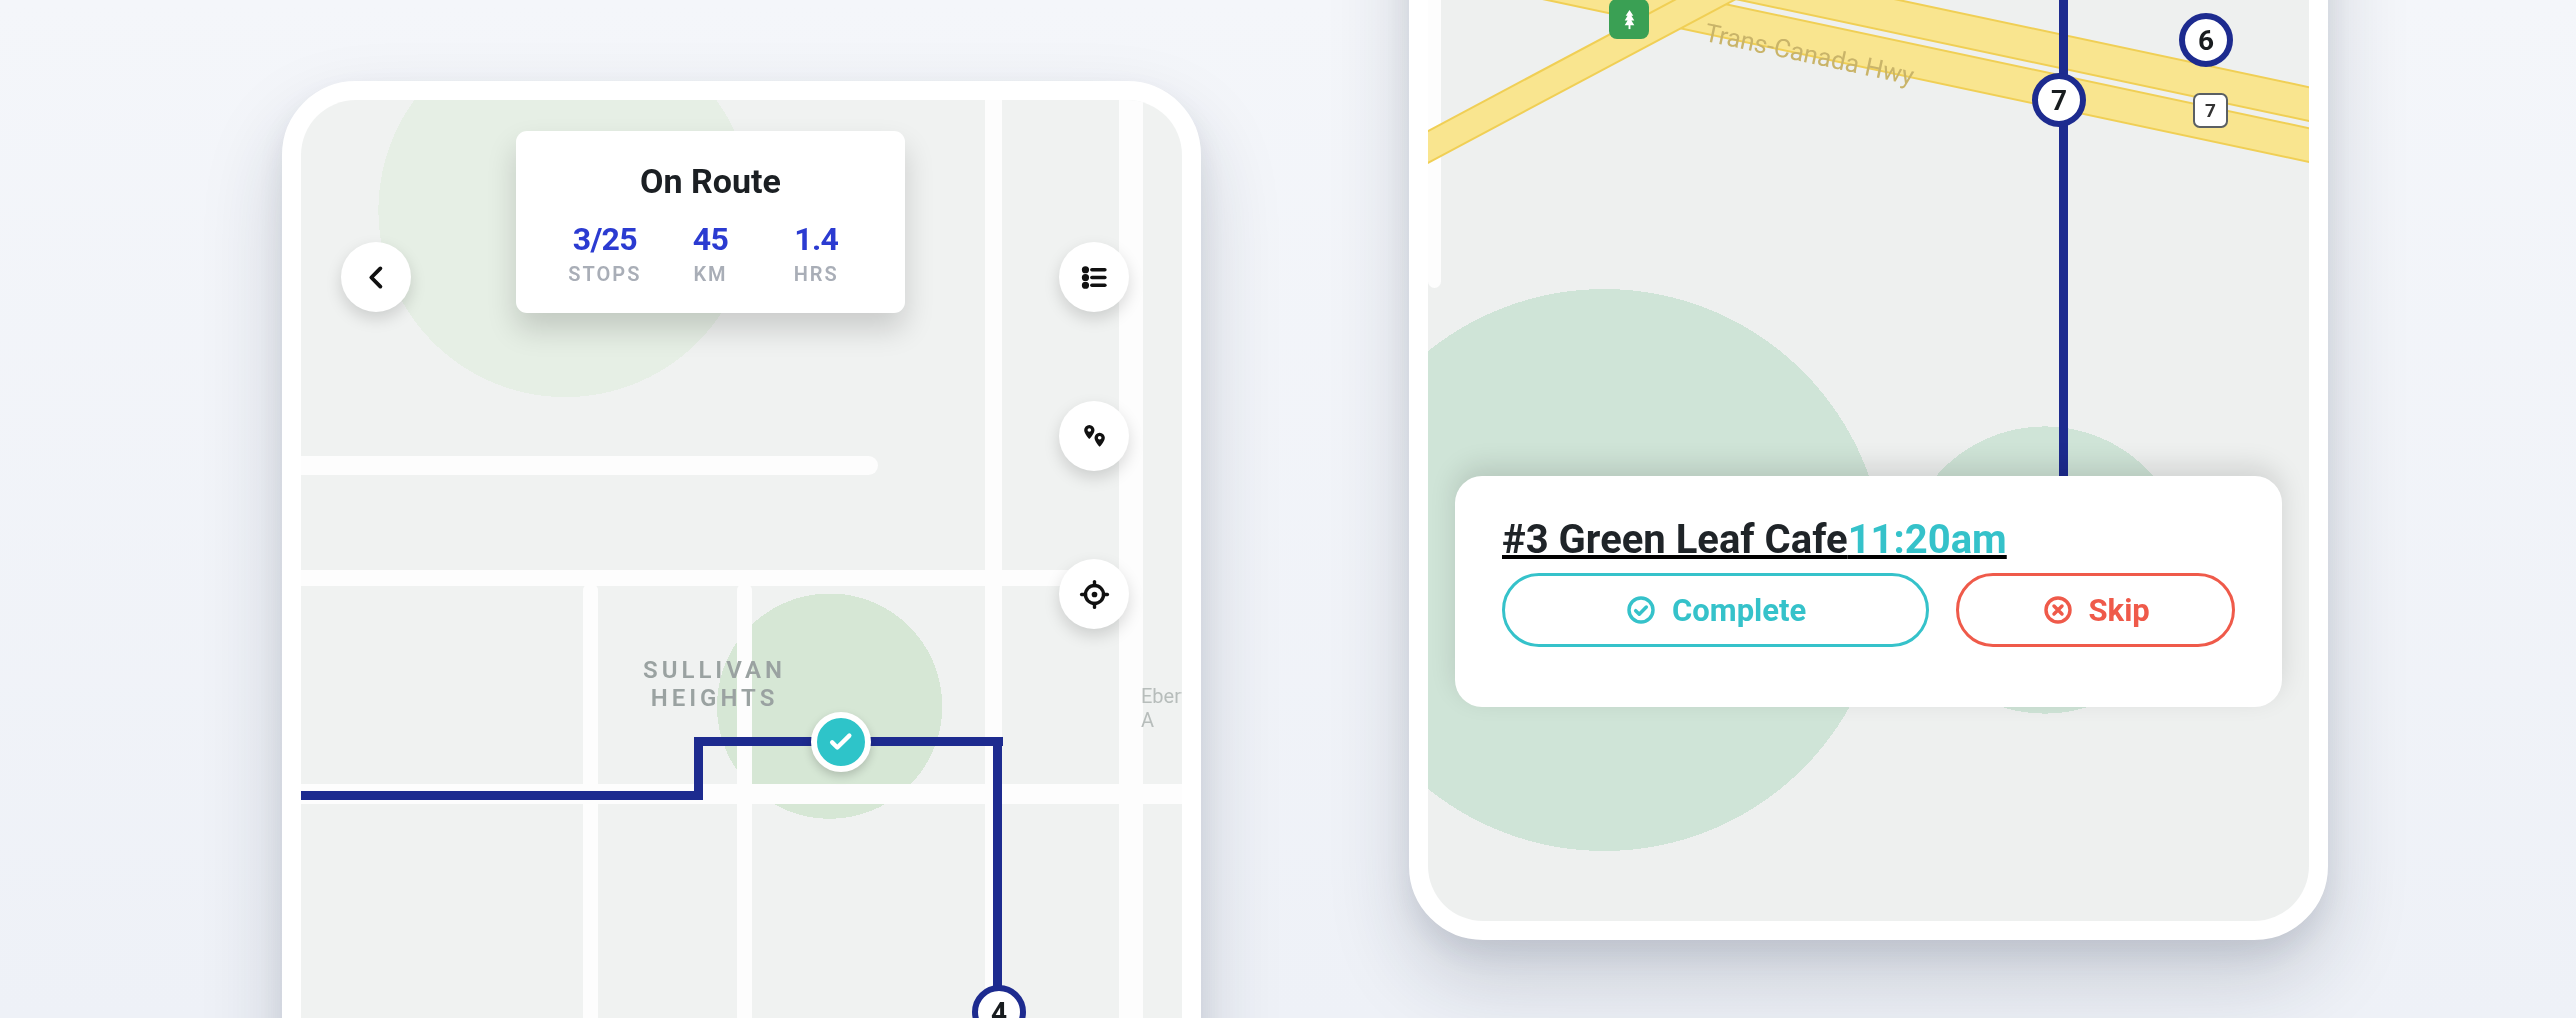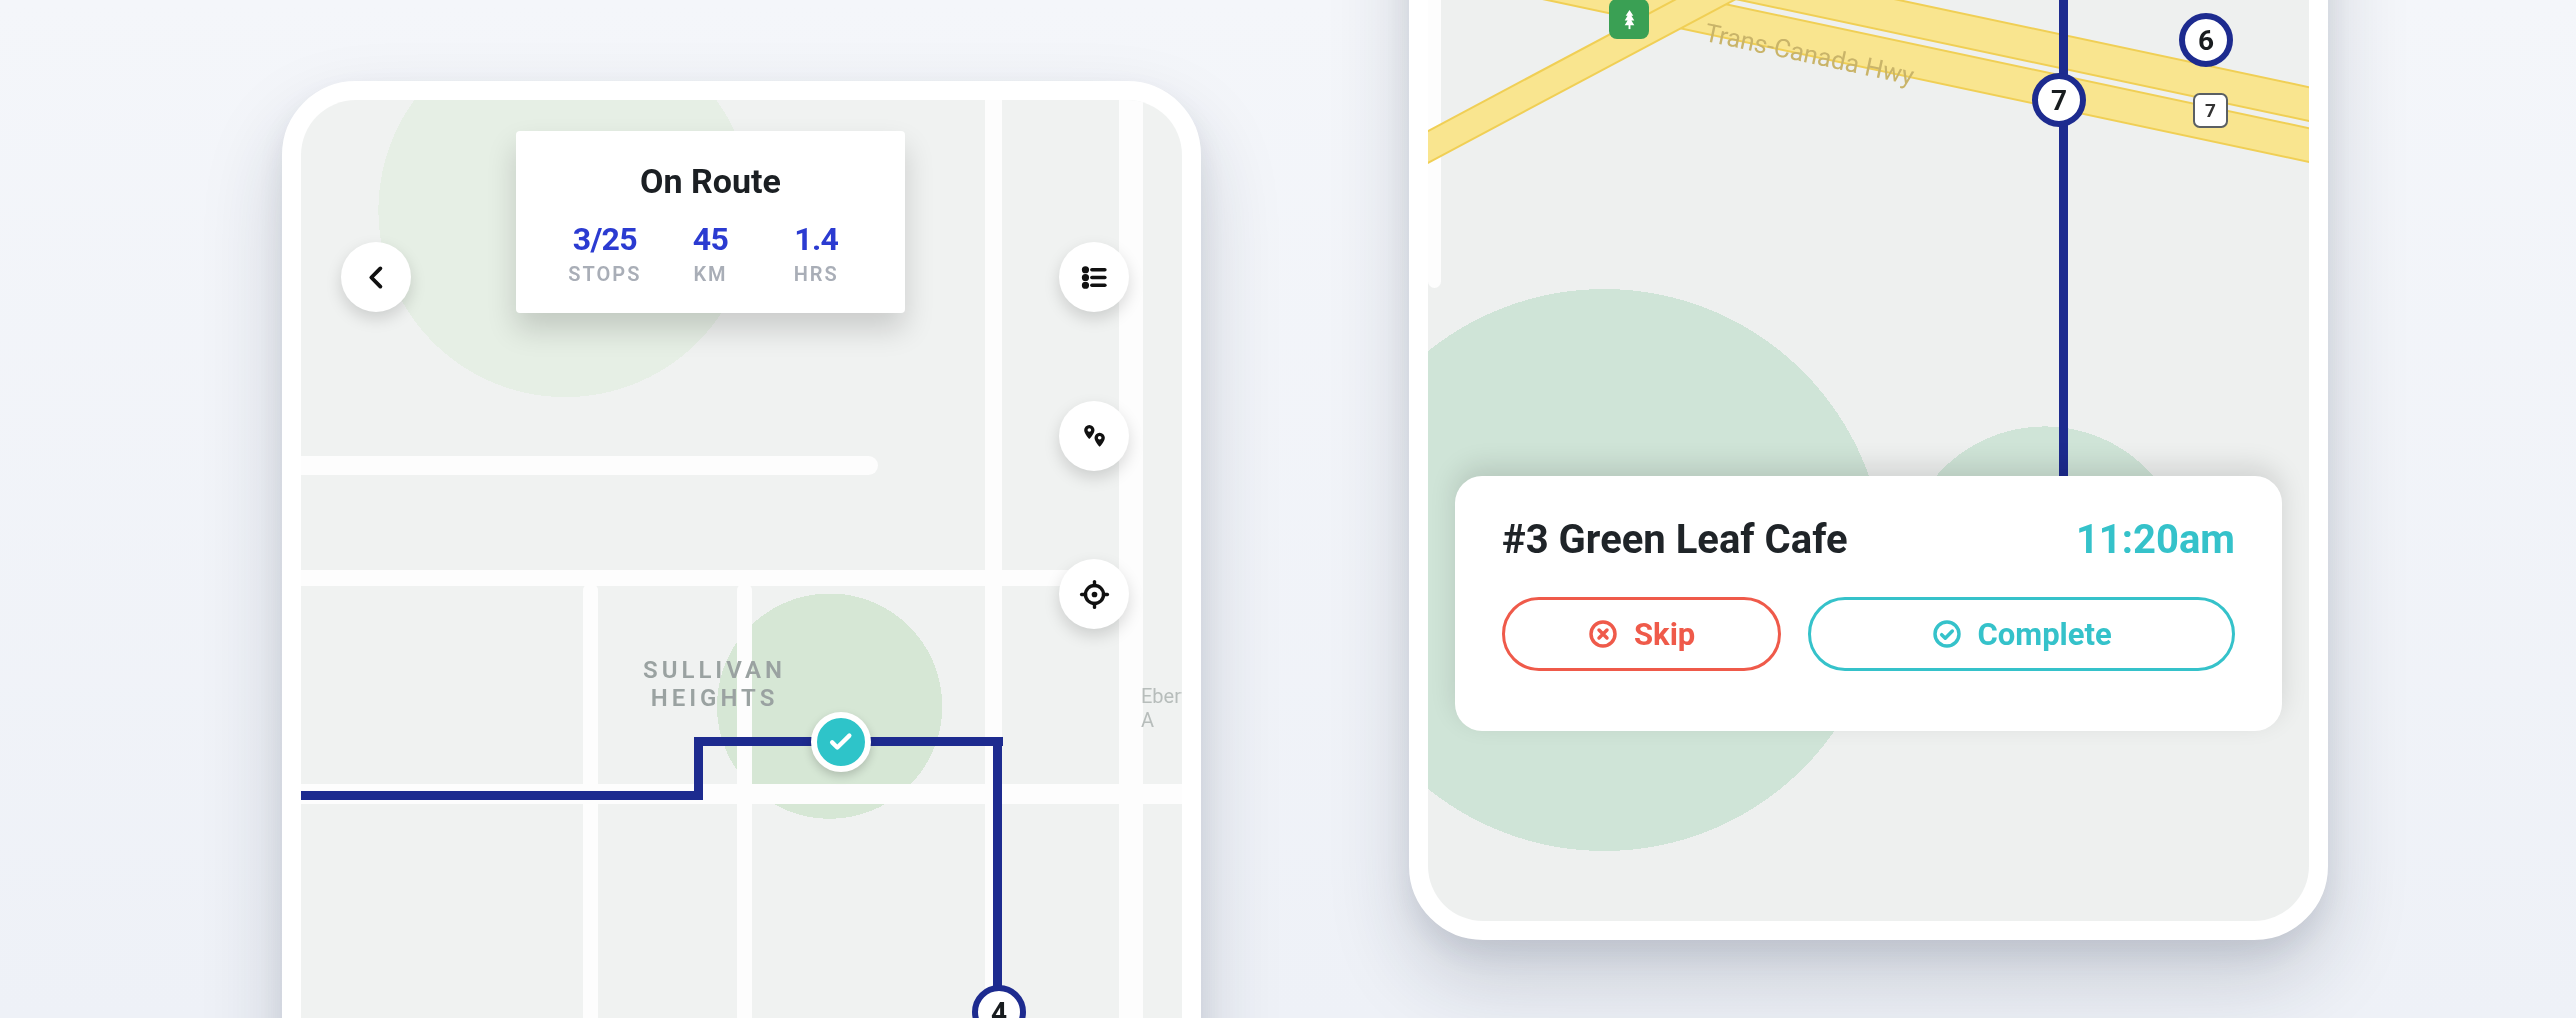--- a/index.html
+++ b/index.html
@@ -67,21 +67,21 @@
     display: flex; align-items: center; justify-content: center;
   }
   .circle-btn svg { width: 31px; height: 31px; }
 
   
   .route-card {
     position: absolute;
     left: 215px; top: 31px;
     width: 389px;
     background: #fff;
-    border-radius: 4px;
+    border-radius: 11px;
     box-shadow: 0 16px 29.5px rgba(0,0,0,0.16);
     padding: 29.5px 36px 27px 36px;
   }
   .route-card h1 {
     text-align: center;
     font-size: 34px;
     font-weight: 700;
     color: #1b1f23;
     margin-bottom: 19px;
   }
@@ -126,21 +126,21 @@
   
   .stop-card{
     position:absolute;
     left:27px; right:27px;
     top: 725px;
     background:#fff;
     border-radius:27px;
     box-shadow:0 -9.4px 27px rgba(0,0,0,0.12);
     padding:40px 47px 60px 47px;
   }
-  .stop-header{display:flex;align-items:baseline;justify-content:space-between;margin-bottom:34px;}
+  .stop-header{display:flex;align-items:baseline;justify-content:flex-start;margin-bottom:10px;text-decoration:underline;}
   .stop-title{font-size:40px;font-weight:700;color:#1f2428;}
   .stop-time{font-size:40px;font-weight:700;color:#35c2ca;}
   .stop-address-row{display:flex;align-items:center;gap:17.4px;margin-bottom:40px;}
   .stop-address{font-size:31px;color:#3a3f44;white-space:nowrap;overflow:hidden;text-overflow:ellipsis;}
   .pin-icon{width:29.5px;height:29.5px;flex-shrink:0;}
 
   .action-row{display:flex;gap:27px;}
   .pill-btn{
     flex:1;
     height:74px;
@@ -286,30 +286,30 @@
         <span>7</span>
       </div>
   </div>
 
   <div class="stop-card">
     <div class="stop-header">
       <div class="stop-title">#3 Green Leaf Cafe</div>
       <div class="stop-time">11:20am</div>
     </div>
     <div class="action-row">
+      <div class="pill-btn pill-complete">
+        <svg viewBox="0 0 24 24">
+            <circle cx="12" cy="12" r="9" fill="none" stroke="#35c2ca" stroke-width="2.6"></circle>
+            <path d="M8 12.5l2.7 2.7L16 9.8" fill="none" stroke="#35c2ca" stroke-width="2.6" stroke-linecap="round" stroke-linejoin="round"></path>
+          </svg>
+        <span>Complete</span>
+      </div>
       <div class="pill-btn pill-skip">
         <svg viewBox="0 0 24 24">
             <circle cx="12" cy="12" r="9" fill="none" stroke="#ef5a4a" stroke-width="2.6"></circle>
             <path d="M9 9l6 6M15 9l-6 6" stroke="#ef5a4a" stroke-width="2.6" stroke-linecap="round"></path>
           </svg>
         <span>Skip</span>
       </div>
-      <div class="pill-btn pill-complete">
-        <svg viewBox="0 0 24 24">
-            <circle cx="12" cy="12" r="9" fill="none" stroke="#35c2ca" stroke-width="2.6"></circle>
-            <path d="M8 12.5l2.7 2.7L16 9.8" fill="none" stroke="#35c2ca" stroke-width="2.6" stroke-linecap="round" stroke-linejoin="round"></path>
-          </svg>
-        <span>Complete</span>
-      </div>
     </div>
   </div>
 </div>
 
 
 </body></html>

